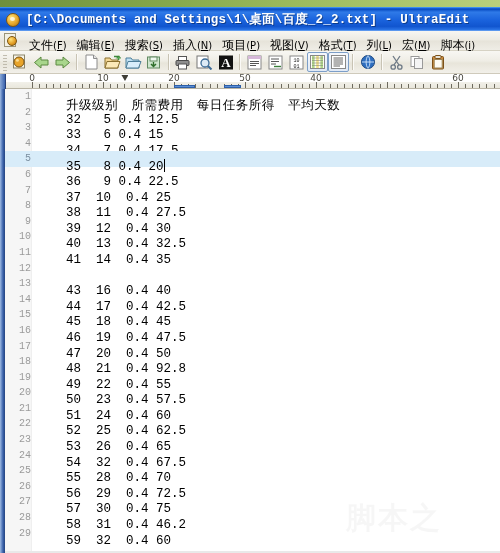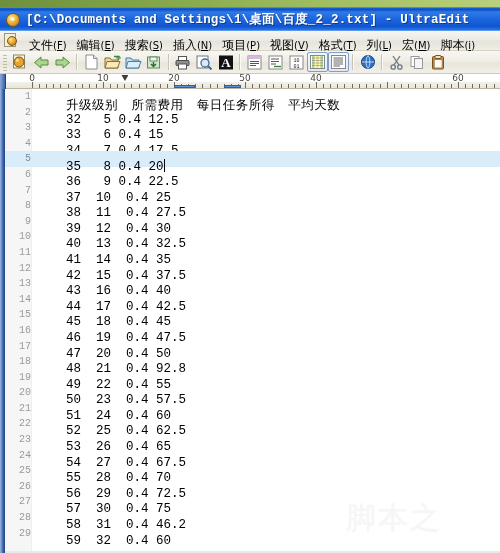--- a/index.html
+++ b/index.html
@@ -501,33 +501,33 @@
         <div class="line"><span class="lnum">2</span><span class="ltext">32   5 0.4 12.5</span></div>
         <div class="line"><span class="lnum">3</span><span class="ltext">33   6 0.4 15</span></div>
         <div class="line"><span class="lnum">4</span><span class="ltext">34   7 0.4 17.5</span></div>
         <div class="line current"><span class="lnum">5</span><span class="ltext">35   8 0.4 20<span class="caret"></span></span></div>
         <div class="line"><span class="lnum">6</span><span class="ltext">36   9 0.4 22.5</span></div>
         <div class="line"><span class="lnum">7</span><span class="ltext">37  10  0.4 25</span></div>
         <div class="line"><span class="lnum">8</span><span class="ltext">38  11  0.4 27.5</span></div>
         <div class="line"><span class="lnum">9</span><span class="ltext">39  12  0.4 30</span></div>
         <div class="line"><span class="lnum">10</span><span class="ltext">40  13  0.4 32.5</span></div>
         <div class="line"><span class="lnum">11</span><span class="ltext">41  14  0.4 35</span></div>
-        <div class="line"><span class="lnum">12</span><span class="ltext">42  15  0.4 37.5</span></div>
+        <div class="line"><span class="lnum">12</span></div>
         <div class="line"><span class="lnum">13</span><span class="ltext">43  16  0.4 40</span></div>
         <div class="line"><span class="lnum">14</span><span class="ltext">44  17  0.4 42.5</span></div>
         <div class="line"><span class="lnum">15</span><span class="ltext">45  18  0.4 45</span></div>
         <div class="line"><span class="lnum">16</span><span class="ltext">46  19  0.4 47.5</span></div>
         <div class="line"><span class="lnum">17</span><span class="ltext">47  20  0.4 50</span></div>
         <div class="line"><span class="lnum">18</span><span class="ltext">48  21  0.4 92.8</span></div>
         <div class="line"><span class="lnum">19</span><span class="ltext">49  22  0.4 55</span></div>
         <div class="line"><span class="lnum">20</span><span class="ltext">50  23  0.4 57.5</span></div>
         <div class="line"><span class="lnum">21</span><span class="ltext">51  24  0.4 60</span></div>
         <div class="line"><span class="lnum">22</span><span class="ltext">52  25  0.4 62.5</span></div>
         <div class="line"><span class="lnum">23</span><span class="ltext">53  26  0.4 65</span></div>
-        <div class="line"><span class="lnum">24</span><span class="ltext">54  27  0.4 67.5</span></div>
+        <div class="line"><span class="lnum">24</span><span class="ltext">54  32  0.4 67.5</span></div>
         <div class="line"><span class="lnum">25</span><span class="ltext">55  28  0.4 70</span></div>
         <div class="line"><span class="lnum">26</span><span class="ltext">56  29  0.4 72.5</span></div>
         <div class="line"><span class="lnum">27</span><span class="ltext">57  30  0.4 75</span></div>
         <div class="line"><span class="lnum">28</span><span class="ltext">58  31  0.4 46.2</span></div>
         <div class="line"><span class="lnum">29</span><span class="ltext">59  32  0.4 60</span></div>
       </div>
     <div class="watermark">脚本之</div>
     <div class="bottom-line"></div>
   </div>
 

